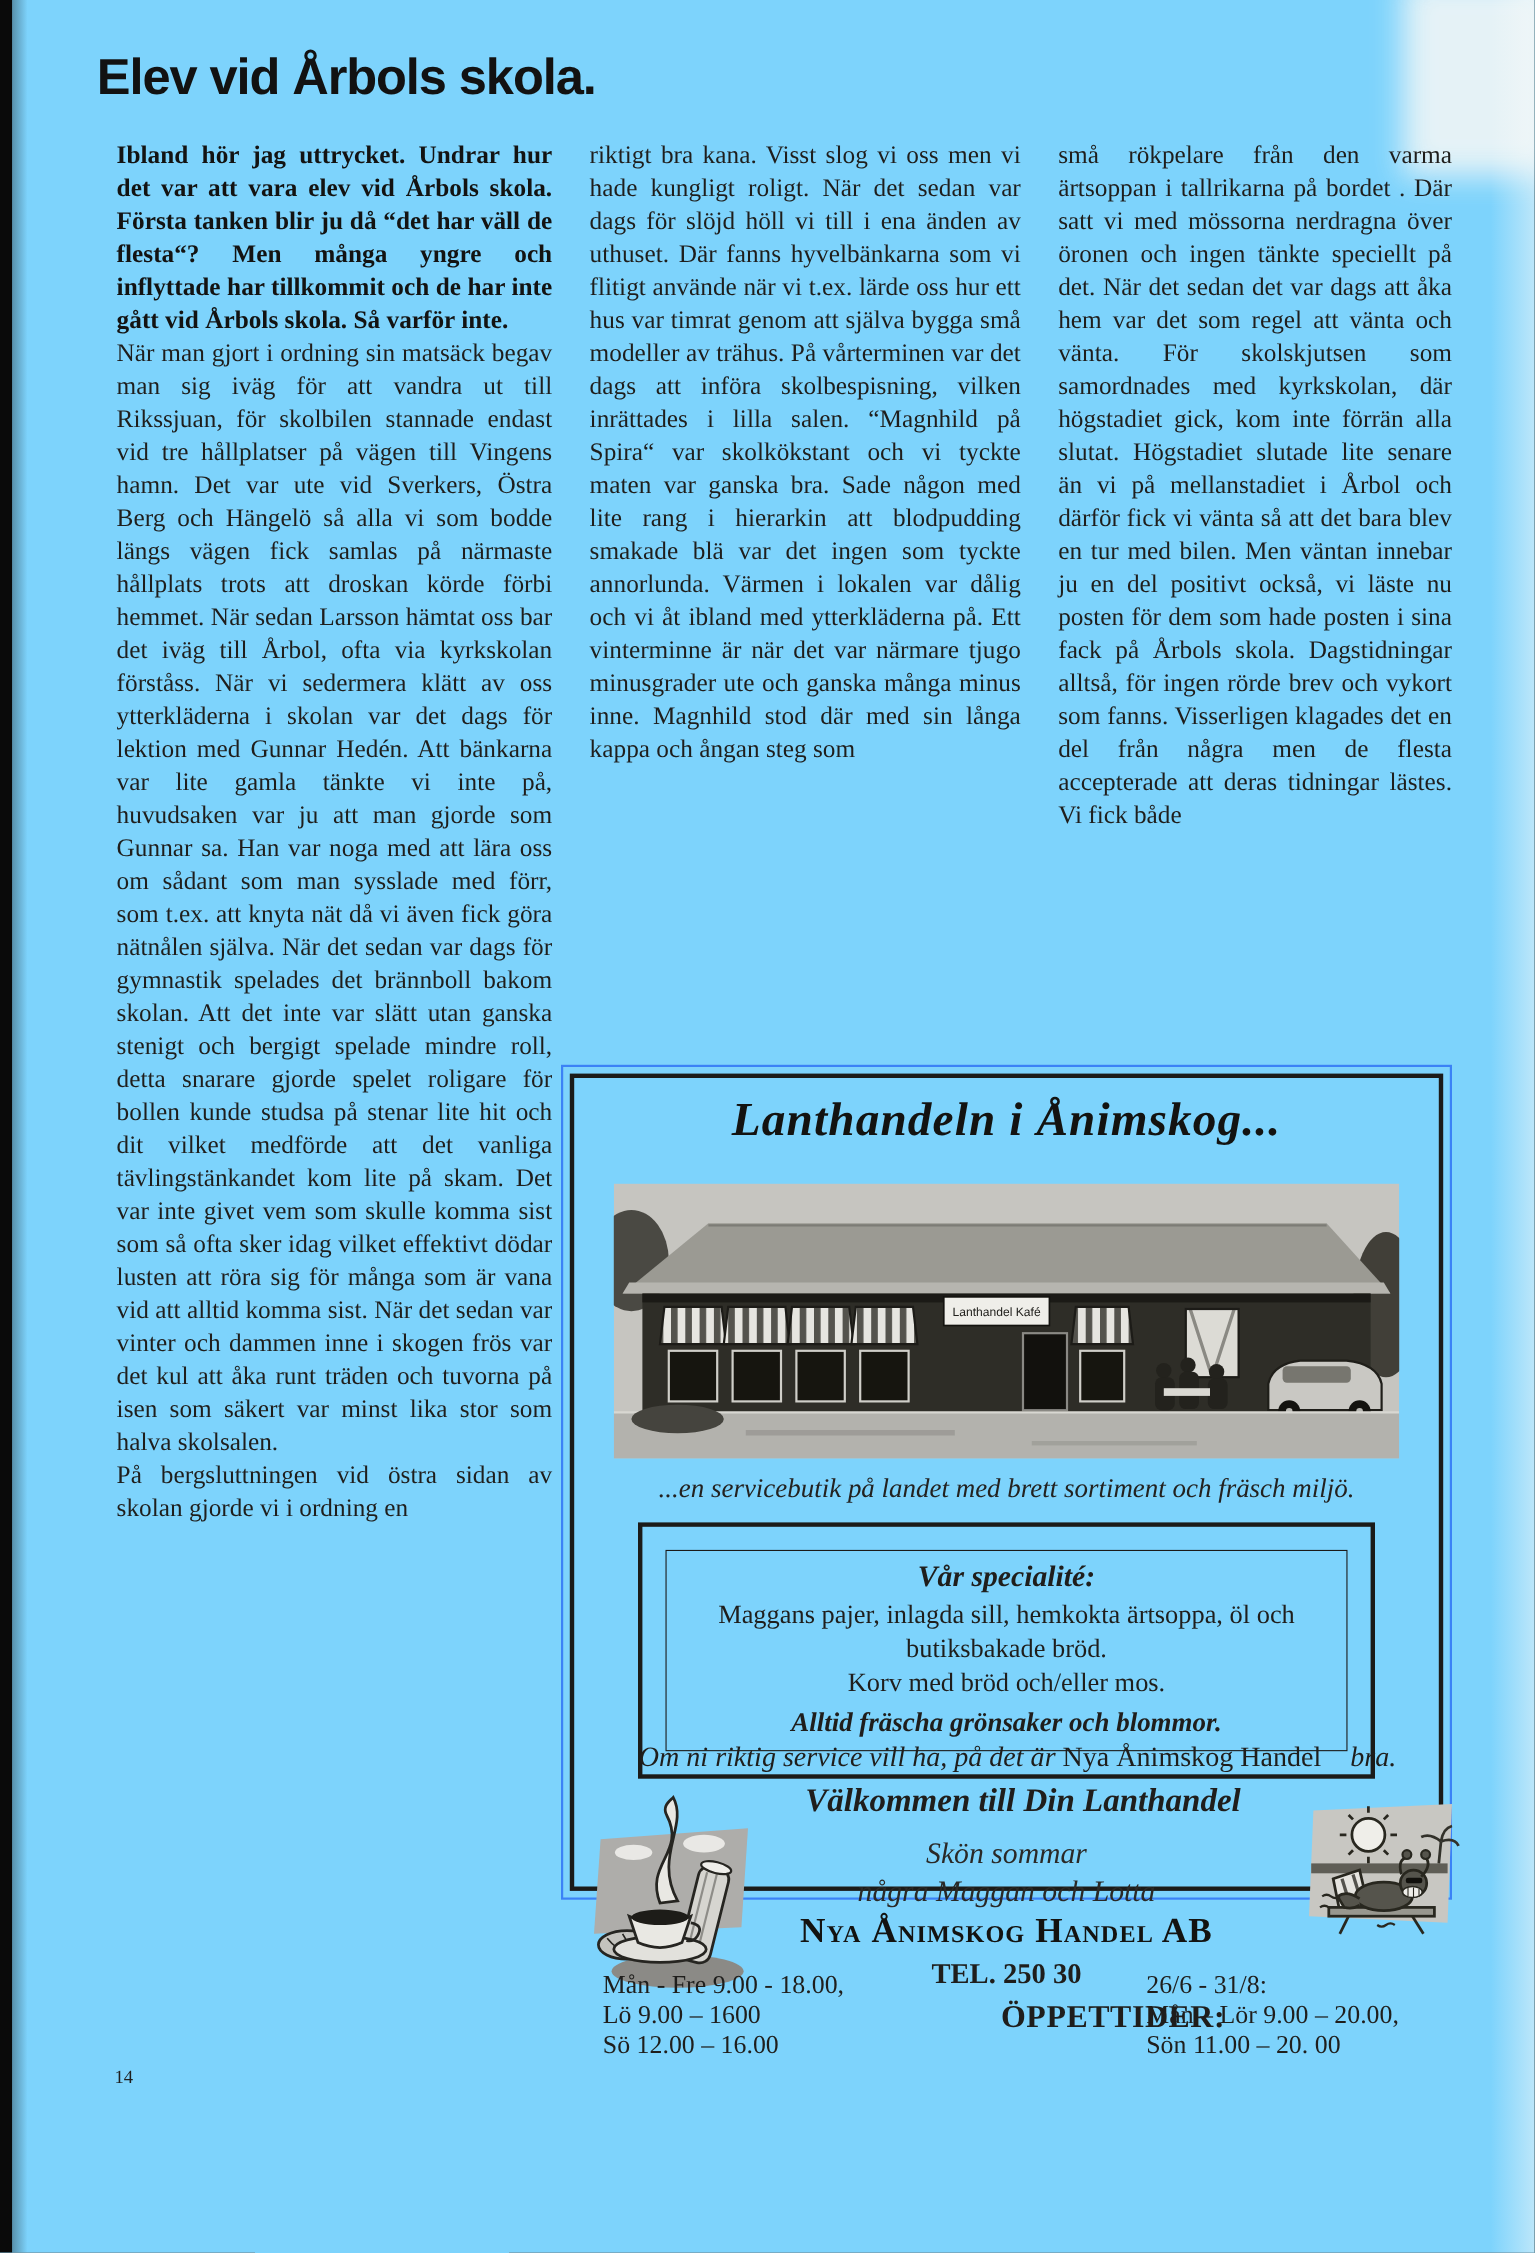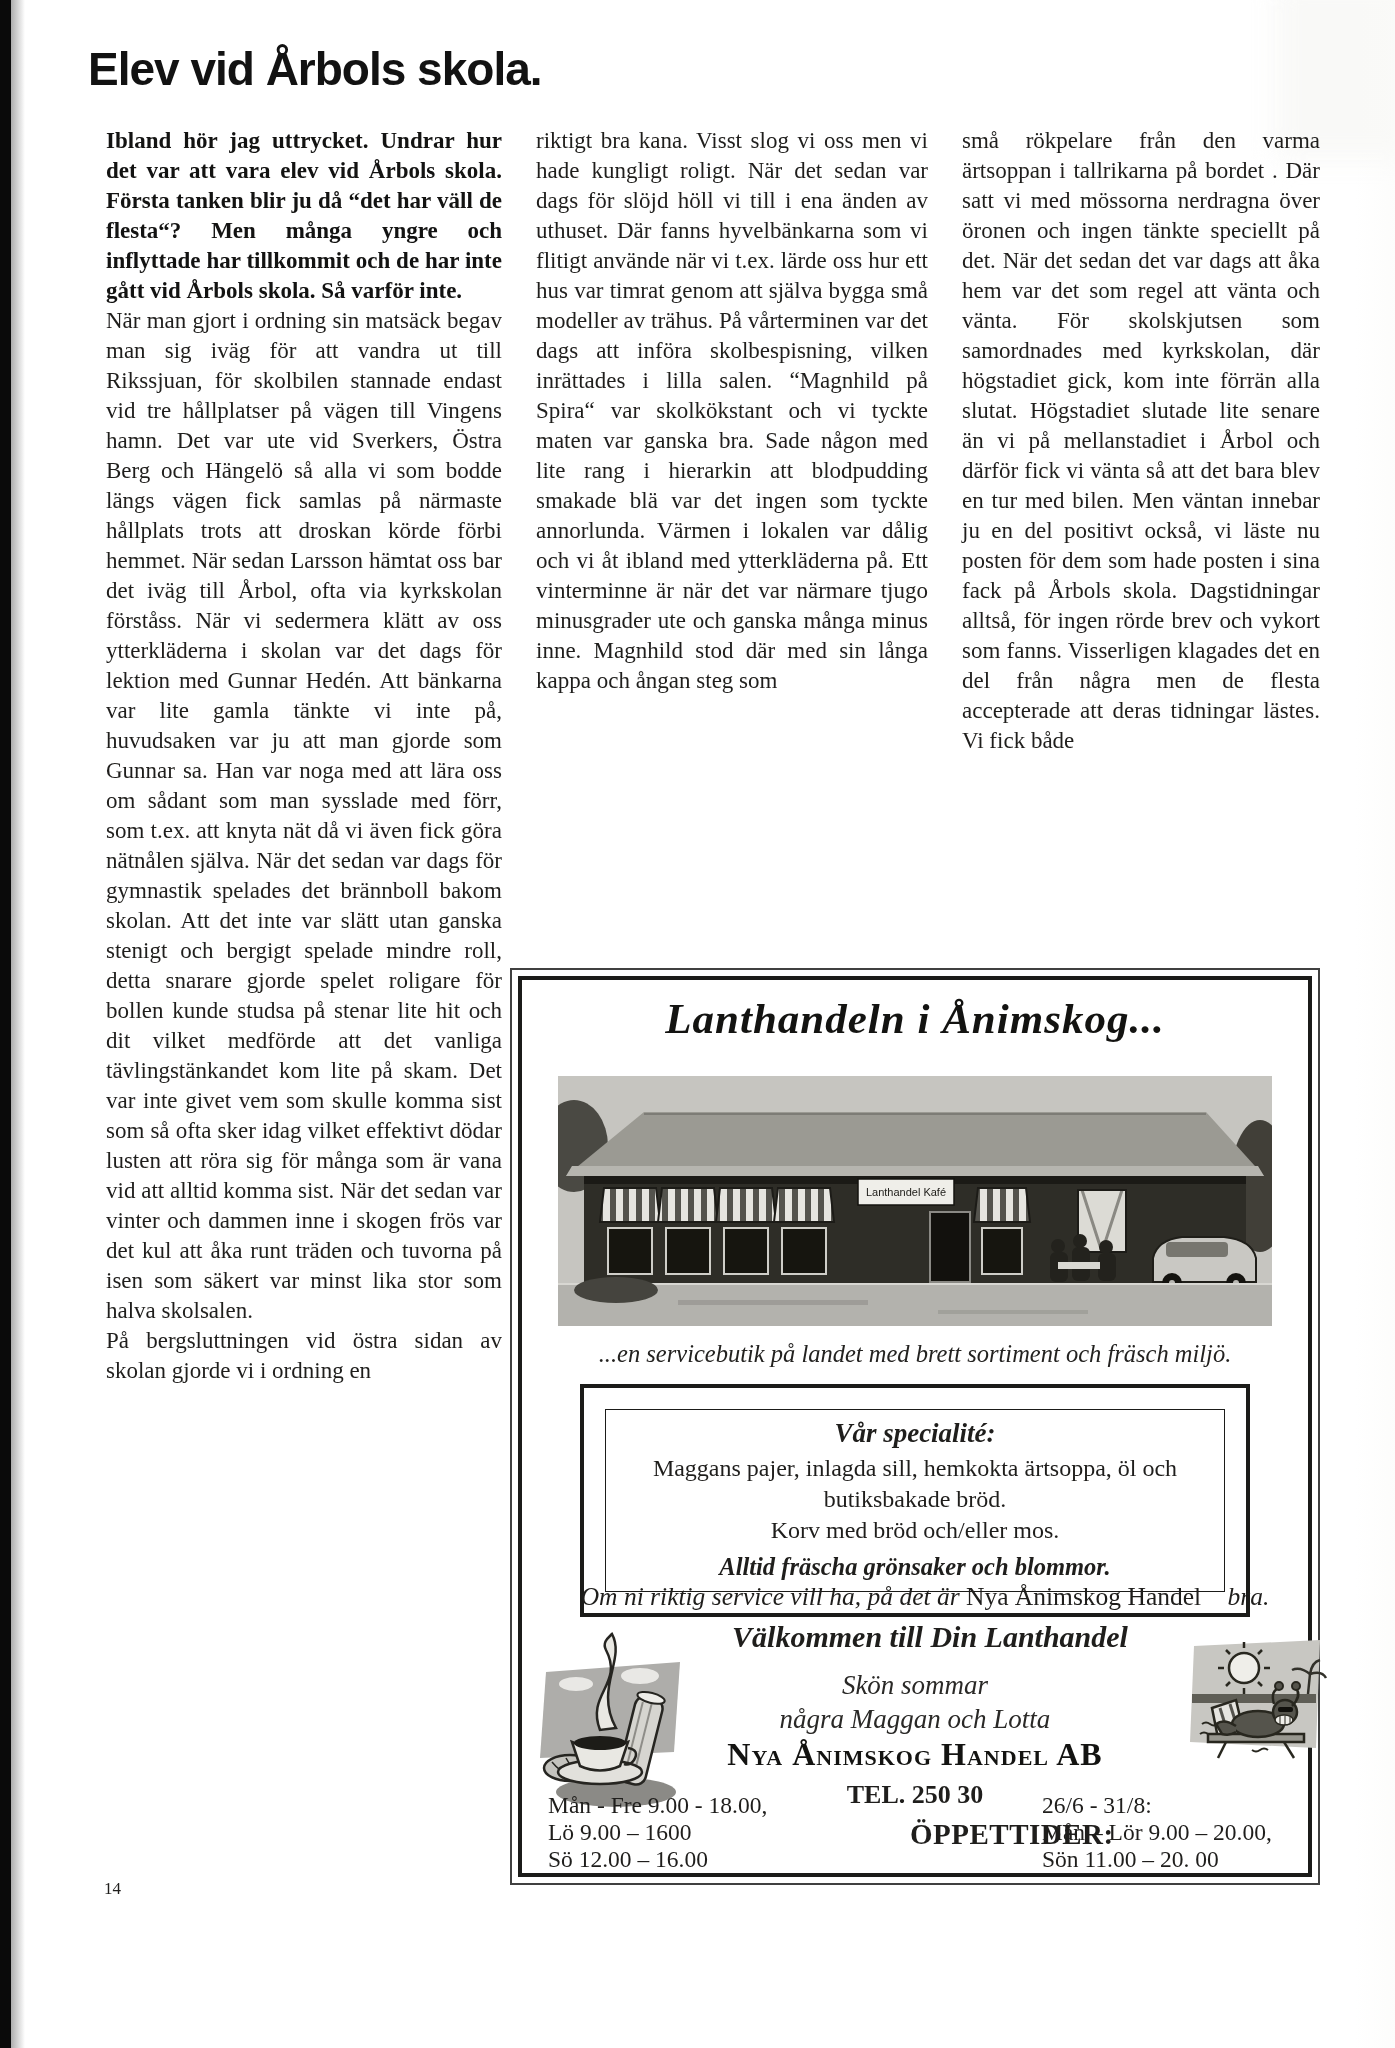--- a/index.html
+++ b/index.html
@@ -1,18 +1,18 @@
 <!DOCTYPE html>
 <html lang="sv"><head>
 <meta charset="utf-8">
 <style>
   html,body { margin:0; padding:0; background:#6f6e6b; }
   .page {
     position:relative; width:1395px; height:2048px;
-    background:#ffffff; overflow:hidden;
+    background:#7dd3fc; overflow:hidden;
     font-family:"Liberation Serif", serif; color:#1f1e1c;
   }
   .scan-edge-left { position:absolute; left:0; top:0; width:11px; height:100%; background:#0a0a0a; }
   .scan-edge-fade { position:absolute; left:11px; top:0; width:14px; height:100%;
     background:linear-gradient(90deg, rgba(20,20,20,.35), rgba(20,20,20,0)); }
   .scan-corner-light { position:absolute; right:-20px; top:-20px; width:140px; height:180px;
     background:#f8f8f6; filter:blur(14px); opacity:.85; }
   .scan-right-light { position:absolute; right:0; top:0; width:40px; height:100%;
     background:linear-gradient(270deg, rgba(250,250,248,.5), rgba(250,250,248,0)); }
 
@@ -25,22 +25,22 @@
   .col { position:absolute; top:126px; text-align:justify; font-size:23px; line-height:30px; }
   .col p { margin:0; }
   .col-1 { left:106px;  width:396px; }
   .col-2 { left:536px;  width:392px; }
   .col-3 { left:962px;  width:358px; }
   .intro { font-weight:bold; color:#131312; }
 
   .page-number { position:absolute; left:104px; top:1879px; font-size:17px; }
 
   
-  .ad { position:absolute; left:510px; top:968px; width:810px; height:917px;
-        border:2px solid #404040; padding:6px; box-sizing:border-box; }
+  .ad { position:absolute; left:510px; top:968px; width:810px; height:759px;
+        border:2px solid #3b82f6; padding:6px; box-sizing:border-box; }
   .ad-frame { position:relative; width:100%; height:100%; box-sizing:border-box;
         border:4px solid #1b1b19; }
   .ad-title { position:absolute; top:14px; left:0; width:100%; text-align:center;
         font-size:43px; font-weight:bold; font-style:italic; letter-spacing:1px; color:#131311; }
   .ad-photo { position:absolute; left:36px; top:96px; width:714px; height:250px; }
   .ad-caption { position:absolute; top:360px; left:0; width:100%; text-align:center;
         font-style:italic; font-size:24.5px; color:#232220; }
 
   .spec { position:absolute; left:58px; top:404px; width:670px;
         border:4px solid #1b1b19; padding:21px; box-sizing:border-box; }

